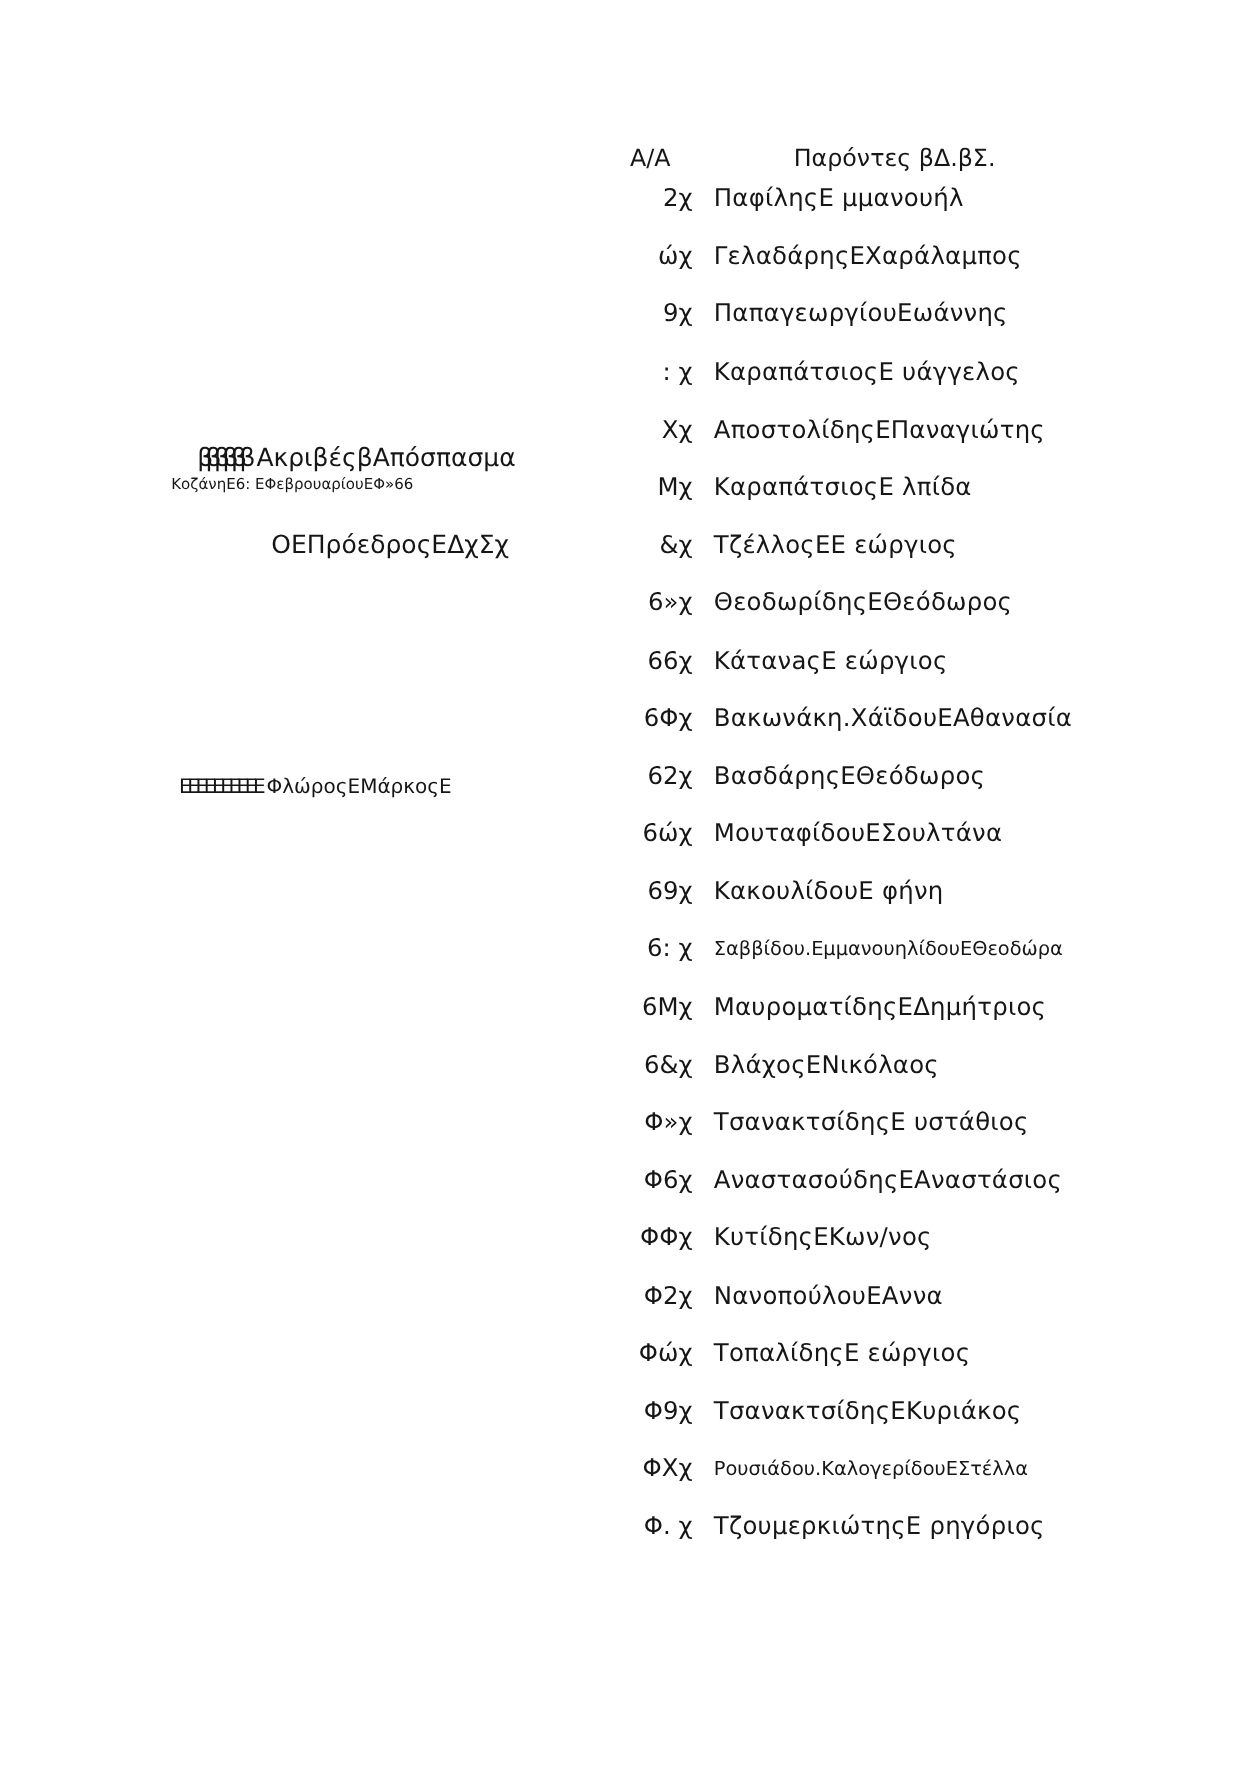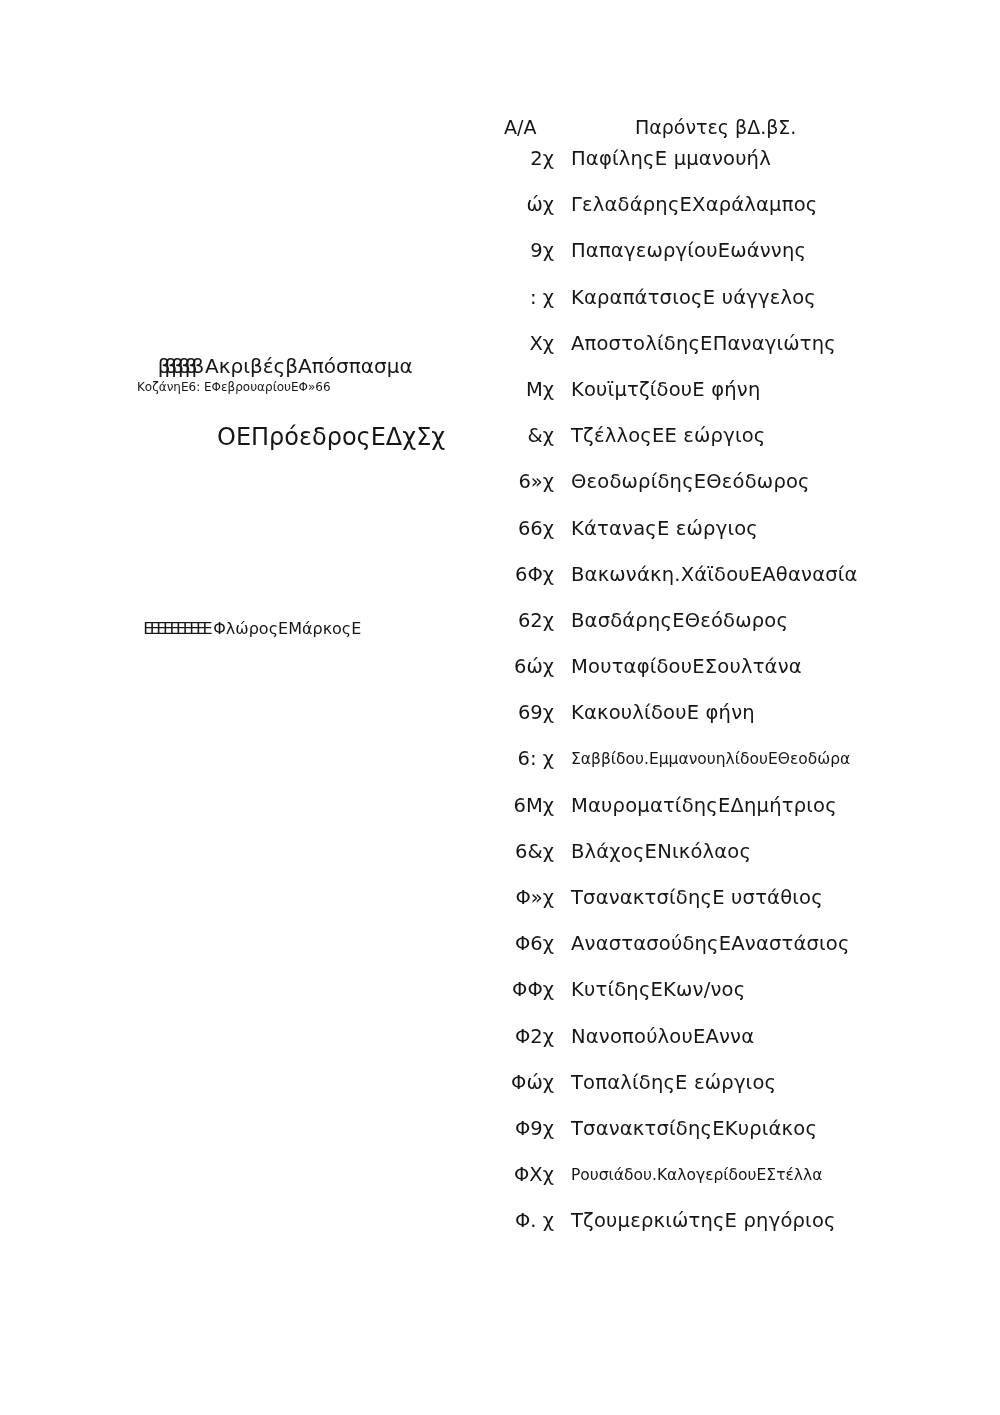--- a/index.html
+++ b/index.html
@@ -27,21 +27,21 @@
   .row .num  {
     width: 68px; text-align: right; padding-right: 17px;
     font-size: 19.5px; white-space: pre;
   }
   .row .name { font-size: 19.5px; white-space: pre; letter-spacing: 0.2px; }
   .row.small .name { font-size: 15.5px; padding-top: 3px; letter-spacing: 0; }
 
   
   .certified { left: 145px; top: 330px; font-size: 20px; }
   .dateline  { left: 137px; top: 380px; font-size: 12px; }
-  .president { left: 217px; top: 423px; font-size: 24px; }
+  .president { left: 217px; top: 423px; font-size: 20px; }
   .signature { left: 133px; top: 600px; font-size: 16px; }
 
   
   .squeeze   { letter-spacing: -0.30em; margin-right: 0.34em; display: inline-block; }
   .squeeze-e { letter-spacing: -0.22em; margin-right: 0.26em; display: inline-block; }
 </style>
 </head>
 <body>
 
 <div class="abs hdr-num">Α/Α</div>
@@ -63,21 +63,21 @@
     <div class="row">
     <span class="num">: χ</span>
     <span class="name">ΚαραπάτσιοςΕ υάγγελος</span>
   </div>
     <div class="row">
     <span class="num">Χχ</span>
     <span class="name">ΑποστολίδηςΕΠαναγιώτης</span>
   </div>
     <div class="row">
     <span class="num">Μχ</span>
-    <span class="name">ΚουϊμτζίδουΕ φήνη</span>
+    <span class="name">ΚαραπάτσιοςΕ λπίδα</span>
   </div>
     <div class="row">
     <span class="num">&amp;χ</span>
     <span class="name">ΤζέλλοςΕΕ εώργιος</span>
   </div>
     <div class="row">
     <span class="num">6»χ</span>
     <span class="name">ΘεοδωρίδηςΕΘεόδωρος</span>
   </div>
     <div class="row">

